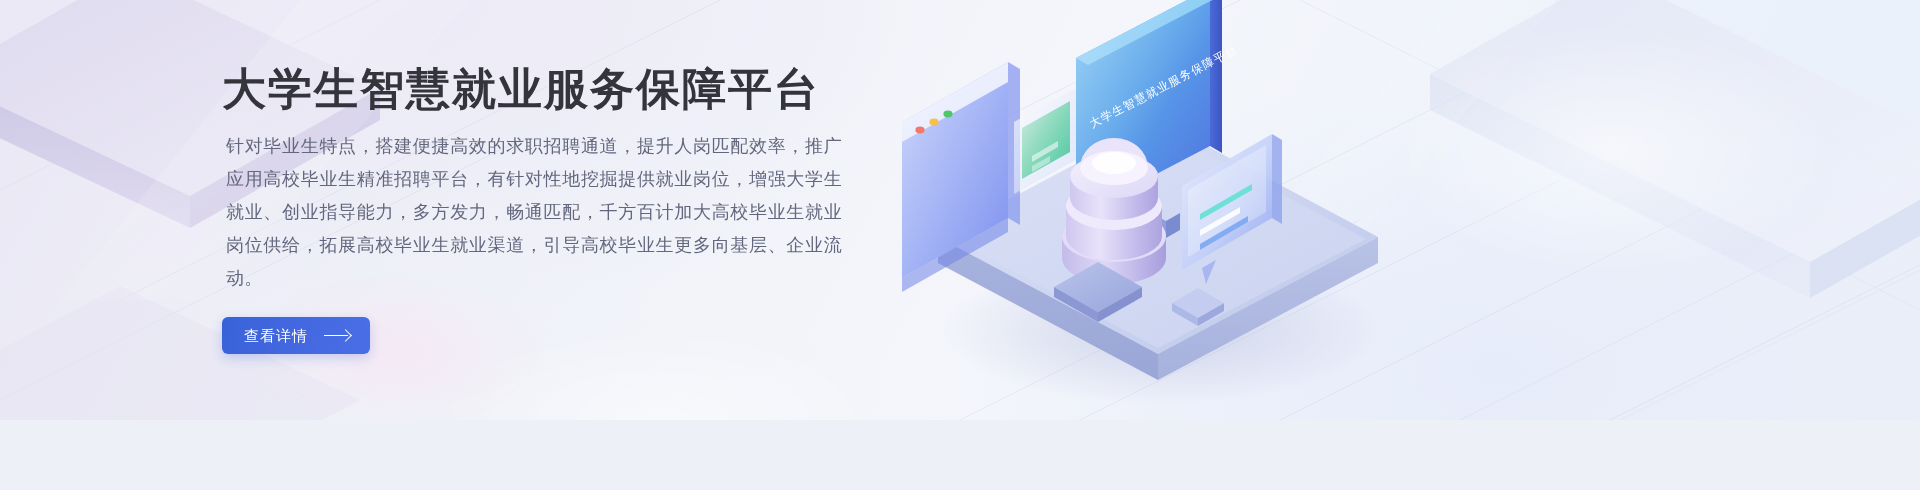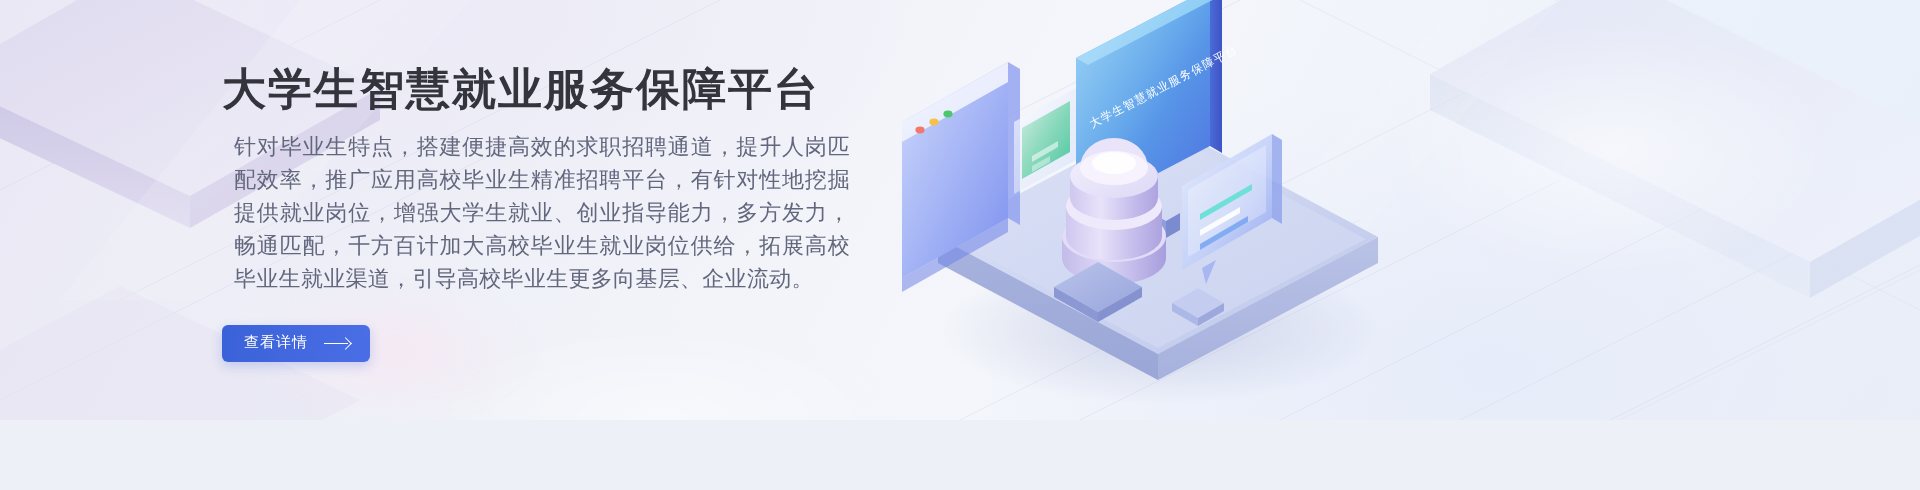--- a/index.html
+++ b/index.html
@@ -20,33 +20,33 @@
   .bg-layer{position:absolute;inset:0;pointer-events:none;}
   .bg-layer svg{position:absolute;inset:0;display:block;}
 
   
   .content{position:absolute;left:222px;top:62px;width:680px;}
   .hero-title{
     font-size:44px;line-height:1.22;font-weight:700;color:#33343c;
     letter-spacing:2px;margin:0 0 14px 0;white-space:nowrap;
   }
   .hero-desc{
-    width:616px;margin:12px;
-    font-size:22px;line-height:33px;color:#62677d;
+    width:616px;margin:4px;
+    font-size:18px;line-height:33px;color:#62677d;
     text-align:justify;text-justify:inter-character;letter-spacing:.3px;
   }
   .cta{
     display:inline-flex;align-items:center;gap:16px;
     margin-top:18px;height:37px;padding:0 20px 0 22px;
     background:linear-gradient(96deg,#3a62d8 0%,#4468e0 55%,#4a6ee6 100%);
     border:none;border-radius:6px;cursor:pointer;
     box-shadow:0 4px 12px rgba(58,98,216,.24);
   }
   .cta-label{font-size:15px;color:#ffffff;letter-spacing:1px;line-height:1;
-    font-family:Liberation Mono, monospace;}
+    font-family:Liberation Sans, sans-serif;}
   .cta-arrow{display:inline-block;width:26px;height:10px;position:relative;}
   .cta-arrow::before{content:"";position:absolute;left:0;top:4.5px;width:24px;height:1.6px;background:#fff;}
   .cta-arrow::after{content:"";position:absolute;right:0;top:1px;width:8px;height:8px;
     border-top:1.6px solid #fff;border-right:1.6px solid #fff;transform:rotate(45deg);}
 
   
   .illus{position:absolute;left:880px;top:0;width:560px;height:490px;}
   .illus svg{display:block;width:560px;height:490px;}
   .screen-text{font-family:"Liberation Sans","DejaVu Sans",sans-serif;
     font-size:11.5px;fill:#ffffff;letter-spacing:1.2px;}

